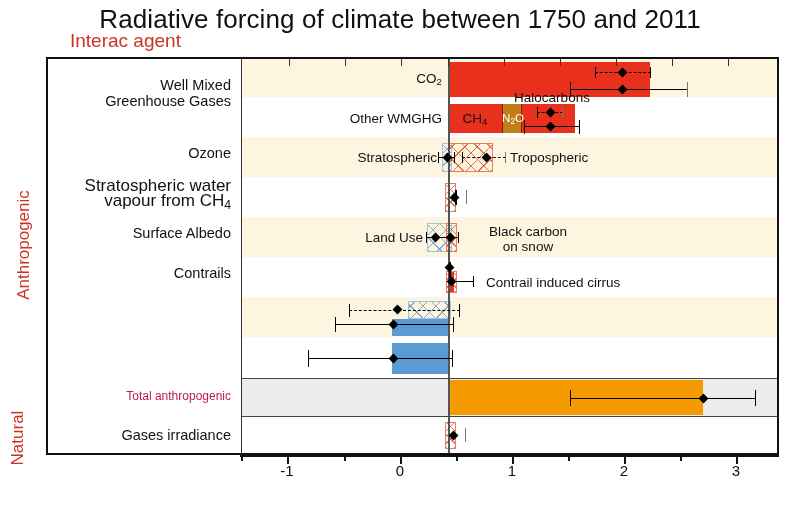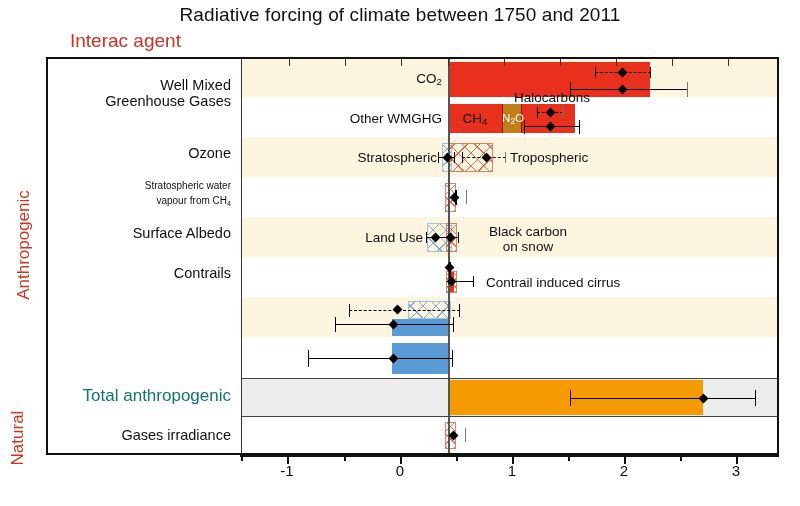--- a/index.html
+++ b/index.html
@@ -1,42 +1,42 @@
 <!DOCTYPE html>
 <html><head>
 <meta charset="utf-8">
 <style>
   html,body{margin:0;padding:0;background:#ffffff;}
   body{width:800px;height:506px;overflow:hidden;
        font-family:"Liberation Sans","DejaVu Sans",sans-serif;color:#000;}
   #root{position:relative;width:800px;height:506px;}
 
   .title{position:absolute;left:0;top:4px;width:800px;text-align:center;
-         font-size:19px;color:#111;letter-spacing:.1px;}
+         font-size:26px;color:#111;letter-spacing:.1px;}
   .forcing-agent{position:absolute;left:70px;top:30px;font-size:19px;color:#cc3322;}
 
   
   .frame{position:absolute;left:46px;top:57px;width:733px;height:398px;
          border:2px solid #111;box-sizing:border-box;background:#fff;}
   .labelcol{position:absolute;left:0;top:0;width:194px;height:100%;
             background:#fff;border-right:1.5px solid #333;box-sizing:border-box;z-index:4;}
   .plot{position:absolute;left:194px;top:0;right:0;height:100%;overflow:hidden;}
 
   .band{position:absolute;left:0;right:0;}
   .band.cream{background:#fdf5e0;}
   .band.white{background:#ffffff;}
   .band.grey{background:#ececec;}
 
   .rowline{position:absolute;left:0;right:0;height:0;border-top:1.5px solid #444;z-index:5;}
 
   
   .rlabel{position:absolute;right:10px;text-align:right;font-size:14.5px;
           line-height:16px;color:#111;}
-  .rlabel.small{font-size:10px;line-height:15px;}
-  .rlabel.total{color:#0f766e;font-size:17px;}
+  .rlabel.small{font-size:17px;line-height:15px;}
+  .rlabel.total{color:#be185d;font-size:12px;}
 
   
   .zeroline{position:absolute;top:0;bottom:0;width:1.6px;background:#555;z-index:3;}
 
   
   .bar{position:absolute;z-index:2;}
   .bar.red{background:#e8301c;}
   .bar.orange{background:#f59a00;}
   .bar.blue{background:#5b9bd5;}
   .bar.brown{background:#c07d18;}

